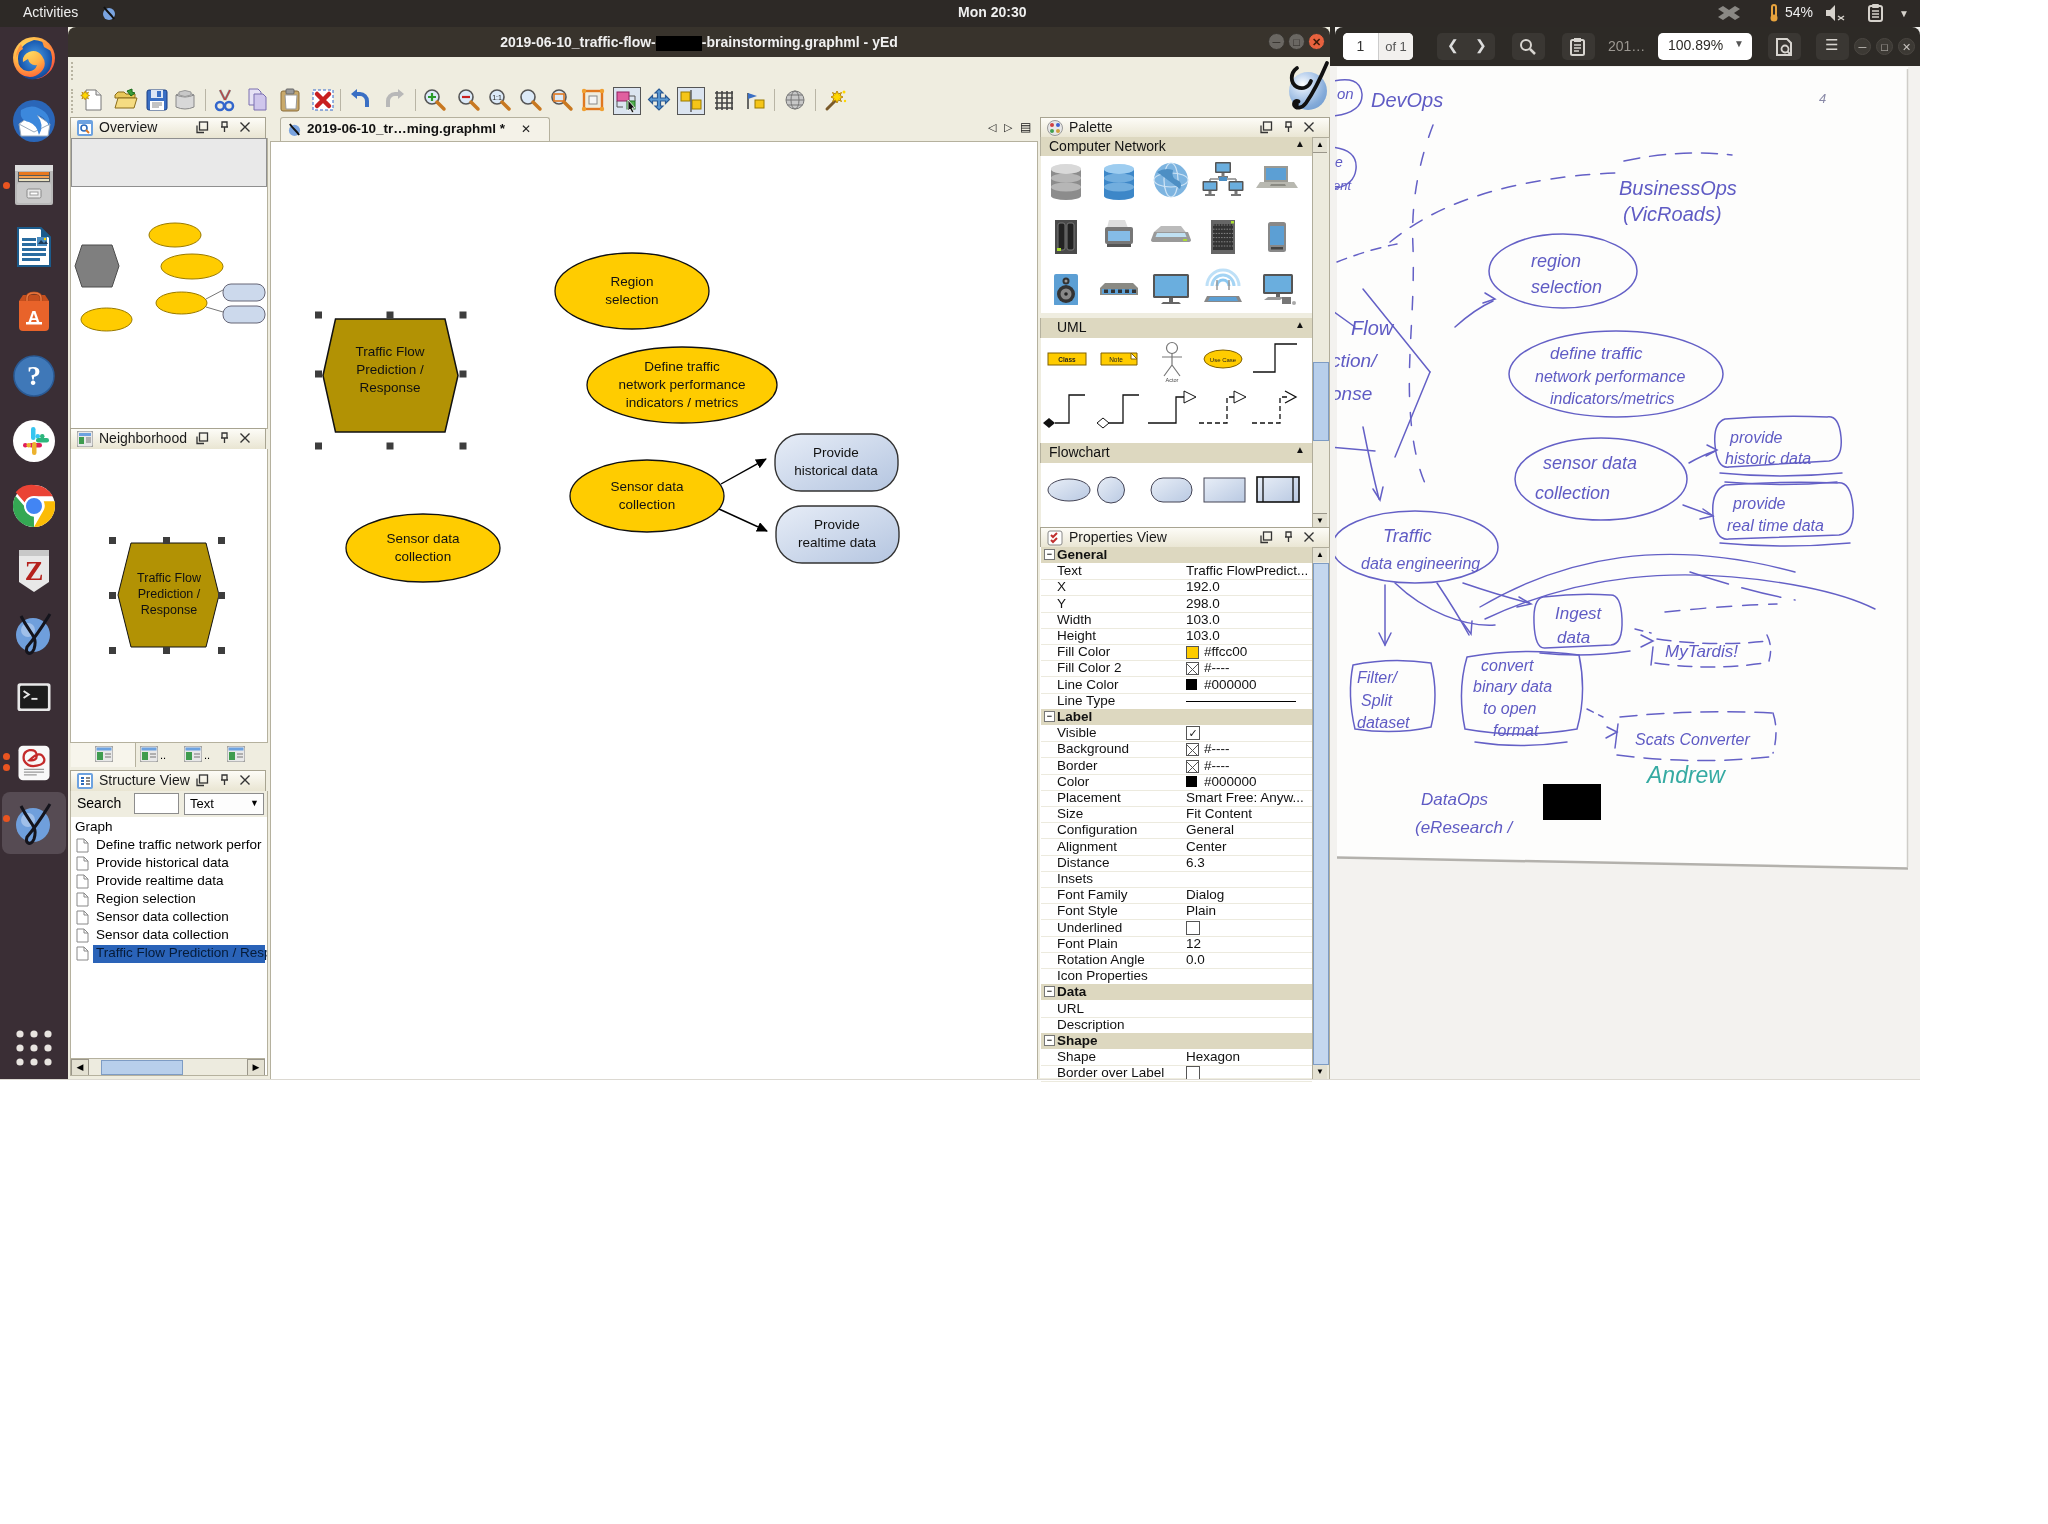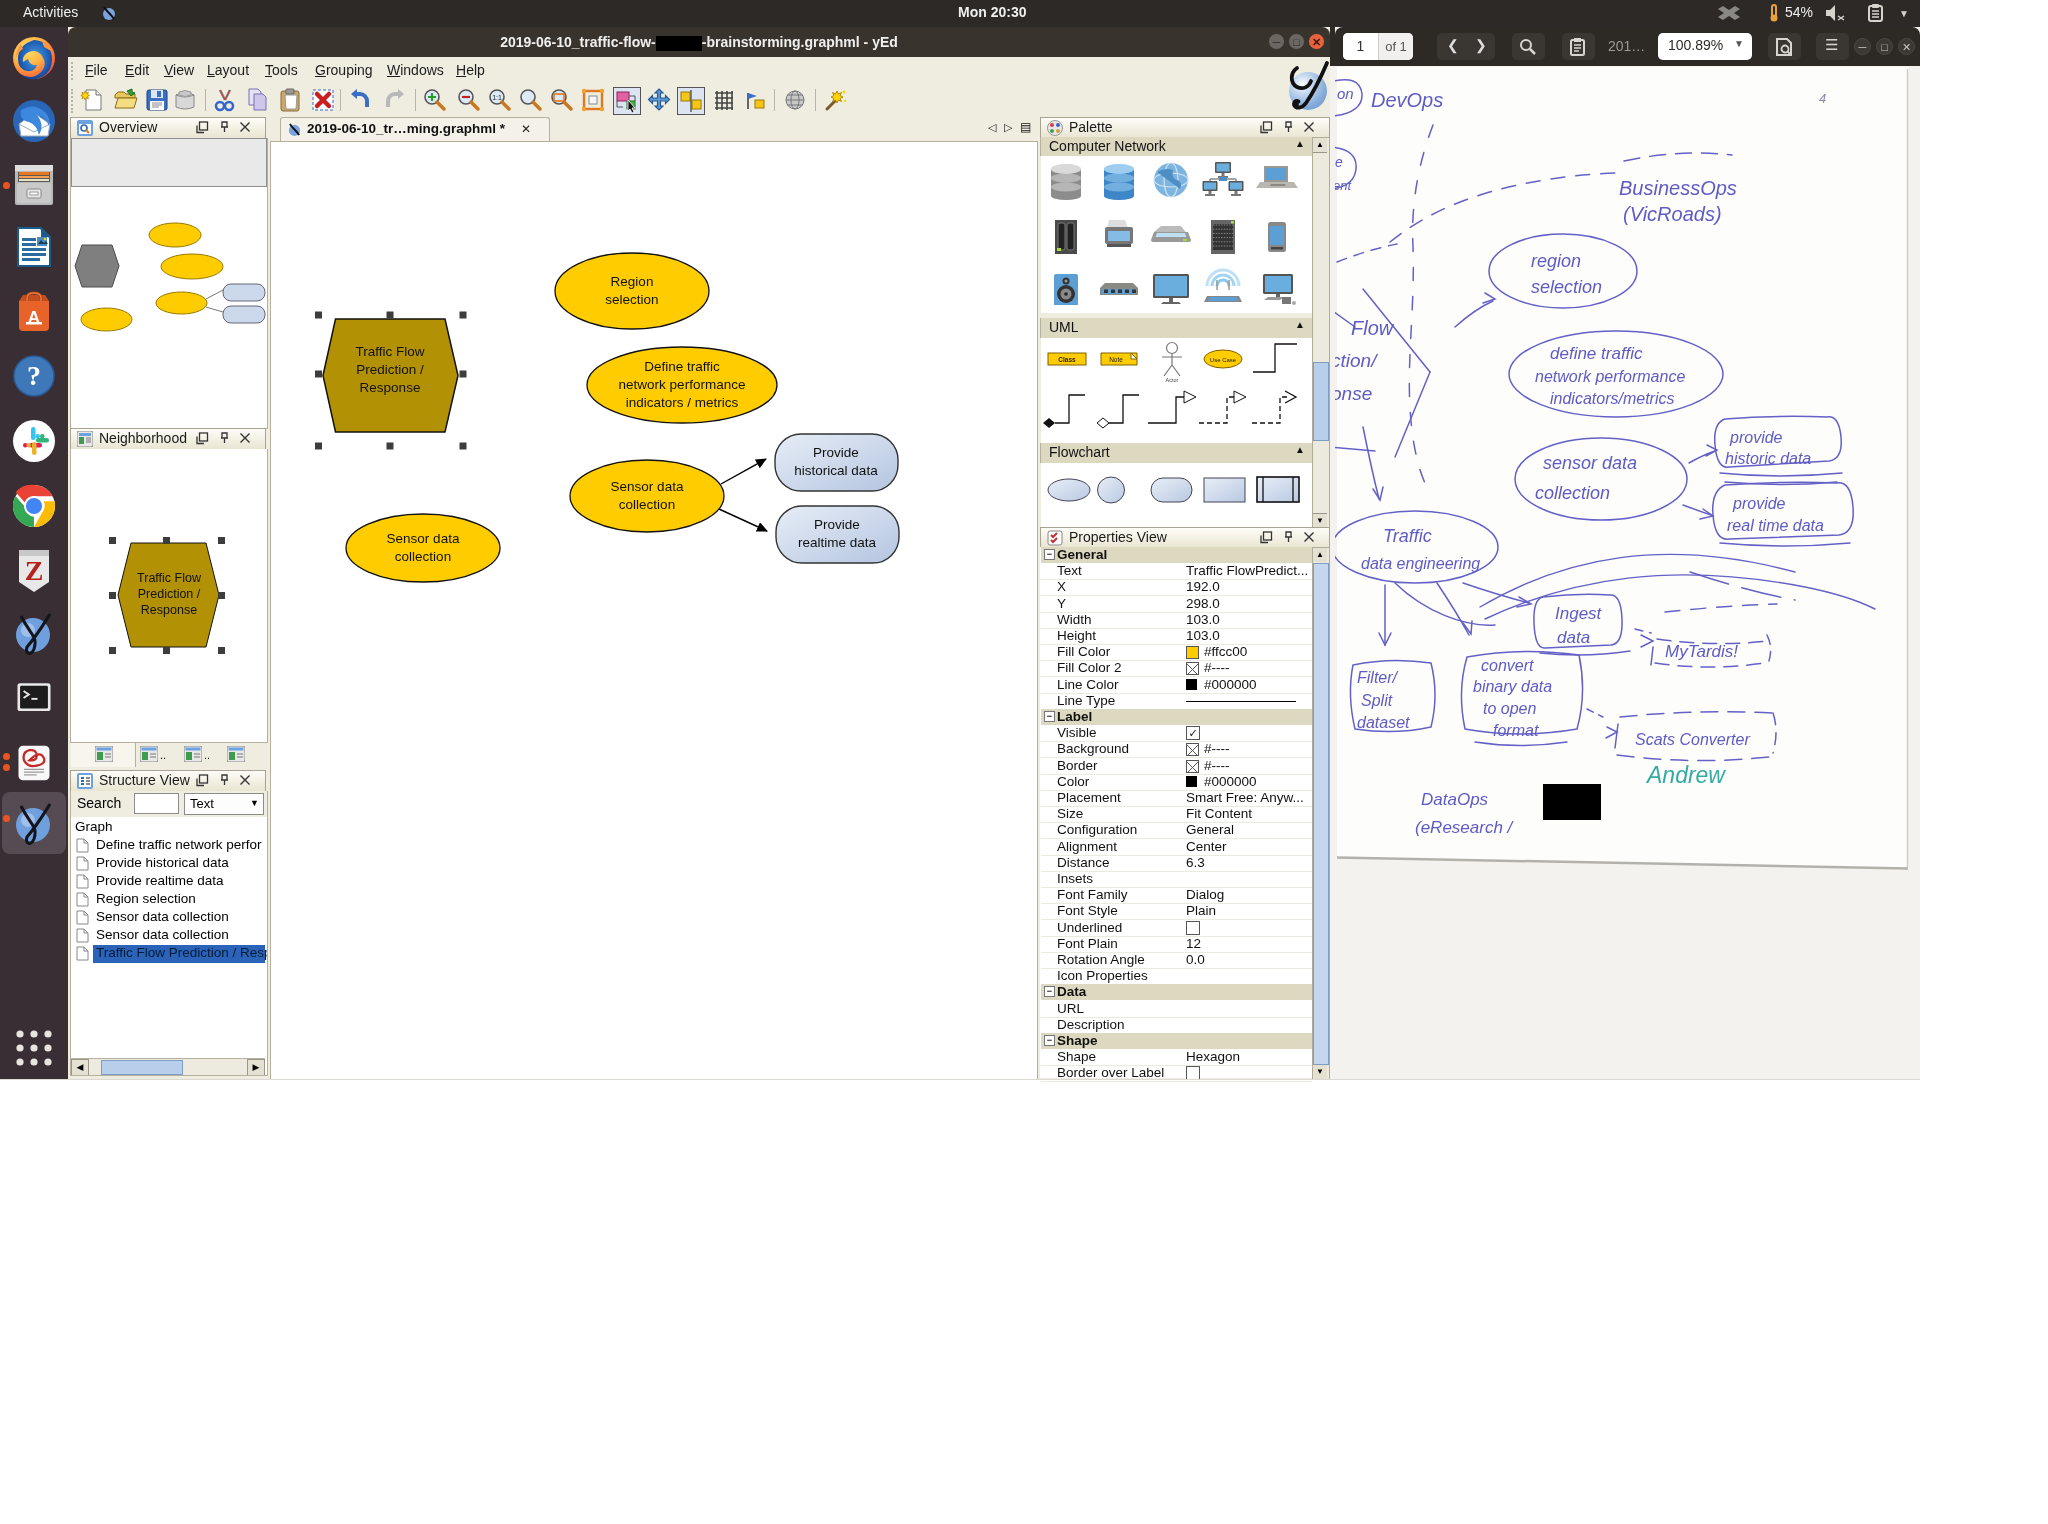--- a/index.html
+++ b/index.html
@@ -202,30 +202,20 @@
   </div>
 
 <div id="yed">
   <div id="yedtitle">2019-06-10_traffic-flow-<span style="display:inline-block;width:46px;height:15px;background:#000;vertical-align:middle;"></span>-brainstorming.graphml - yEd
     <div class="wbtn" style="left:1200px;">─</div>
     <div class="wbtn" style="left:1220px;">□</div>
     <div class="wbtn" style="left:1240px;background:#e8623e;color:#3a1a08;">✕</div>
   </div>
   <div class="abs" style="left:3px;top:35px;width:3px;height:18px;border-left:2px dotted #b8b4a2;"></div>
   <div class="abs" style="left:3px;top:62px;width:3px;height:24px;border-left:2px dotted #b8b4a2;"></div>
-  <div id="menubar">
-    <span style="left:17px;"><u>F</u>ile</span>
-    <span style="left:57px;"><u>E</u>dit</span>
-    <span style="left:96px;"><u>V</u>iew</span>
-    <span style="left:139px;"><u>L</u>ayout</span>
-    <span style="left:197px;"><u>T</u>ools</span>
-    <span style="left:247px;"><u>G</u>rouping</span>
-    <span style="left:319px;"><u>W</u>indows</span>
-    <span style="left:388px;"><u>H</u>elp</span>
-  </div>
   <div id="toolbar">
     <div class="tbi" style="left:12px;"><svg width="26" height="26" viewBox="0 0 26 26">
             <path d="M6 3 h10 l5 5 v15 h-15 z" fill="#fff" stroke="#777"></path>
             <path d="M16 3 v5 h5" fill="#e8e8e8" stroke="#777"></path>
             <path d="M4 2 l2 4 l4 -2 l-2 4 l4 2 l-4 2 l2 4 l-4 -2 l-2 4 l-2 -4 l-4 2 l2 -4 l-4 -2 l4 -2 l-2 -4 l4 2 z" transform="translate(3,3) scale(0.55)" fill="#ffd700" stroke="#b8860b" stroke-width="1.5"></path>
           </svg></div>
     <div class="tbi" style="left:45px;"><svg width="26" height="26" viewBox="0 0 26 26">
             <path d="M2 8 l3 -3 h6 l2 2 h9 v4 h-20 z" fill="#e8c85a" stroke="#8a6d1a"></path>
             <path d="M2 21 l3 -10 h19 l-3 10 z" fill="#f5dc82" stroke="#8a6d1a"></path>
             <path d="M14 4 l5 -2 v3 l3 1 l-4 3 z" fill="#3a9c3a" stroke="#1a6c1a"></path>
@@ -608,21 +598,21 @@
         <svg class="abs" style="right:14px;top:3px;" width="12" height="12" viewBox="0 0 12 12">
           <path d="M1.5 1.5 L10.5 10.5 M10.5 1.5 L1.5 10.5" stroke="#333" stroke-width="1.4"></path>
         </svg>
   </div>
   <div class="phead" style="left:972px;top:110px;width:272px;height:19px;border-left:1px solid #b5b19e;">
         <span class="abs" style="left:8px;top:1px;">Computer Network</span>
         <span class="abs" style="right:8px;top:1px;font-size:10px;">▲<br></span>
       </div>
   <div class="white" style="left:973px;top:129px;width:271px;height:157px;"></div>
   <div class="phead" style="left:972px;top:291px;width:272px;height:20px;border-left:1px solid #b5b19e;">
-        <span class="abs" style="left:8px;top:1px;">UML</span>
+        <span class="abs" style="left:16px;top:1px;">UML</span>
         <span class="abs" style="right:8px;top:1px;font-size:10px;">▲</span>
       </div>
   <div class="white" style="left:973px;top:311px;width:271px;height:105px;"></div>
   <div class="phead" style="left:972px;top:416px;width:272px;height:20px;border-left:1px solid #b5b19e;">
         <span class="abs" style="left:8px;top:1px;">Flowchart</span>
         <span class="abs" style="right:8px;top:1px;font-size:10px;">▲</span>
       </div>
   <div class="white" style="left:973px;top:436px;width:271px;height:64px;"></div>
 
   <div class="abs" style="left:1244px;top:110px;width:16px;height:390px;background:#eceadd;border:1px solid #b0ac9a;">

